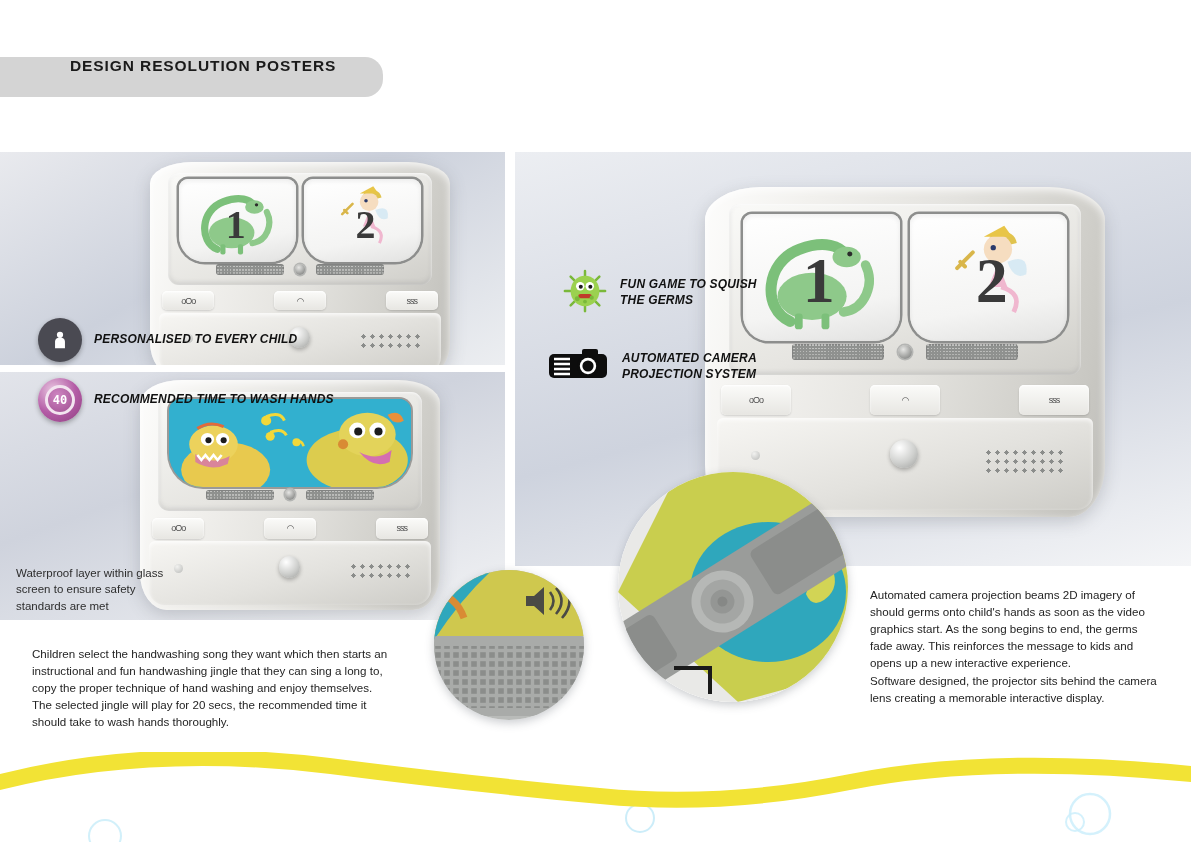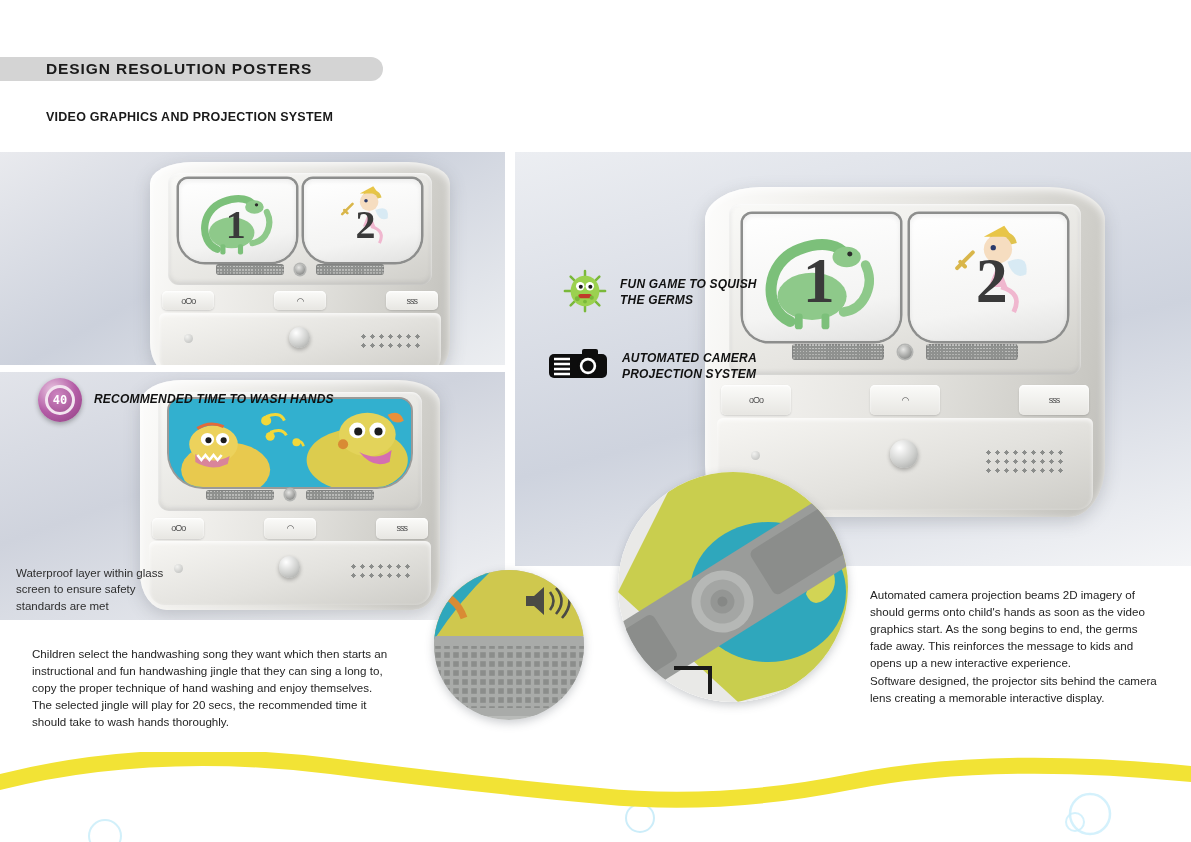--- a/index.html
+++ b/index.html
@@ -7,24 +7,24 @@
   html, body {
     width: 1191px; height: 842px;
     background: #ffffff;
     font-family: "Liberation Sans", sans-serif;
     overflow: hidden;
   }
   .page { position: relative; width: 1191px; height: 842px; background: #fff; }
 
   
   .title-pill {
-    position: absolute; left: 0; top: 57px; width: 383px; height: 24px;
+    position: absolute; left: 0; top: 57px; width: 383px; height: 40px;
     background: #d4d4d4;
     border-radius: 0 18px 18px 0;
-    display: flex; align-items: center;
+    display: flex;  padding-left: 24px;
   }
   .title-pill span {
     margin-left: 46px;
     font-size: 15.5px; font-weight: bold; letter-spacing: 0.9px;
     color: #1a1a1a;
   }
   .subtitle {
     position: absolute; left: 46px; top: 110px;
     font-size: 12.5px; font-weight: bold; letter-spacing: 0.25px;
     color: #1a1a1a;
@@ -153,21 +153,20 @@
   .footer { position: absolute; left: 0; bottom: 0; width: 1191px; height: 90px; }
 </style>
 </head>
 <body>
 
 <div class="page">
 
   <div class="title-pill">
     <span>DESIGN RESOLUTION POSTERS</span>
   </div>
-  <div class="subtitle">VIDEO GRAPHICS AND PROJECTION SYSTEM</div>
 
   <div class="panel panel-a">
     <div class="dispenser" style="left:150px; top:10px; width:300px; height:215px;">
       <div class="disp-body"></div>
       <div class="disp-bezel">
         <div class="screen-pair">
           <div class="screen">
             <svg viewBox="0 0 100 80" width="100%" height="100%">
               <path d="M30 68 C12 60 14 30 36 22 C52 16 62 20 66 26" stroke="#7cc07a" stroke-width="7" fill="none" stroke-linecap="round"></path>
               <ellipse cx="44" cy="52" rx="22" ry="15" fill="#8ec98a"></ellipse>
@@ -206,20 +205,29 @@
       </div>
       <div class="lower-face">
         <div class="led"></div>
         <div class="dome"></div>
         <div class="dot-grid"></div>
       </div>
     </div>
   </div>
 
 
+  <div class="badge-row" style="left:38px; top:318px;">
+    <div class="icon-circle-dark">
+      <svg viewBox="0 0 24 24" width="22" height="22">
+          <circle cx="12" cy="6.4" r="3.4" fill="#fff"></circle>
+          <path d="M6.6 21v-7.4c0-2.6 2.4-4.2 5.4-4.2s5.4 1.6 5.4 4.2V21z" fill="#fff"></path>
+        </svg>
+    </div>
+    <div class="badge-label">PERSONALISED TO EVERY CHILD</div>
+  </div>
 
   <div class="panel panel-b">
     <div class="dispenser" style="left:140px; top:8px; width:300px; height:230px;">
       <div class="disp-body"></div>
       <div class="disp-bezel">
         <div class="screen-wide">
           <svg viewBox="0 0 240 90" width="100%" height="100%" preserveAspectRatio="none">
             <rect width="240" height="90" fill="#32b0cf"></rect>
             <ellipse cx="56" cy="72" rx="44" ry="28" fill="#e8c94e"></ellipse>
             <ellipse cx="44" cy="46" rx="24" ry="19" fill="#ecd25c"></ellipse>

